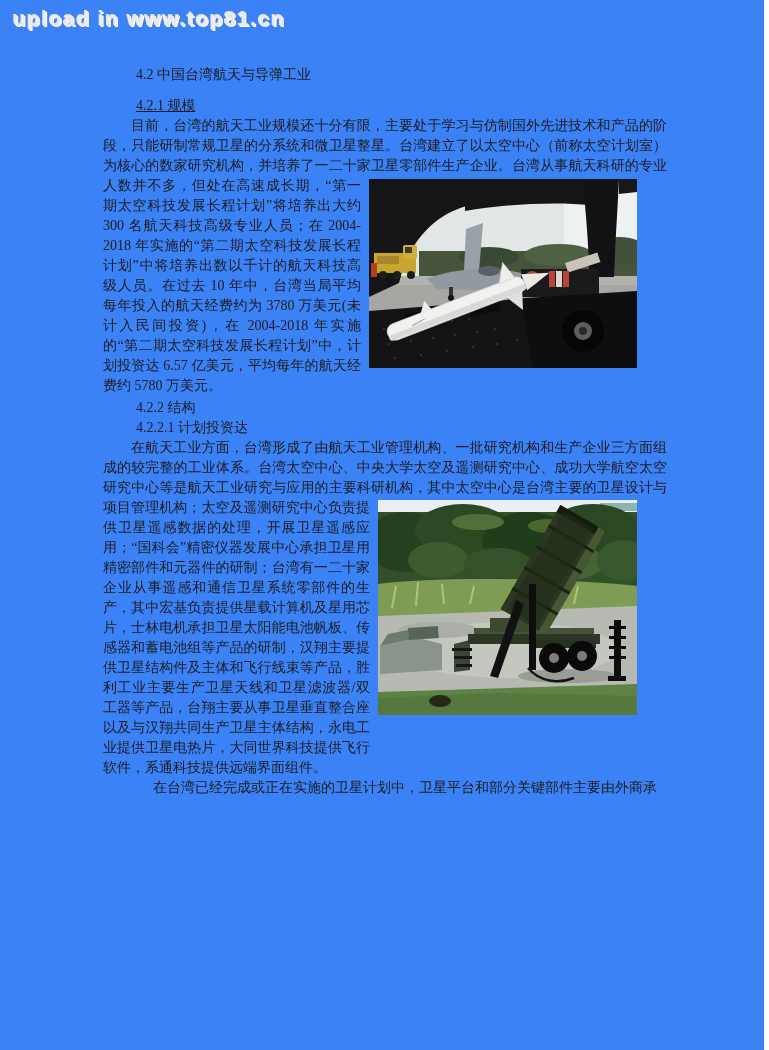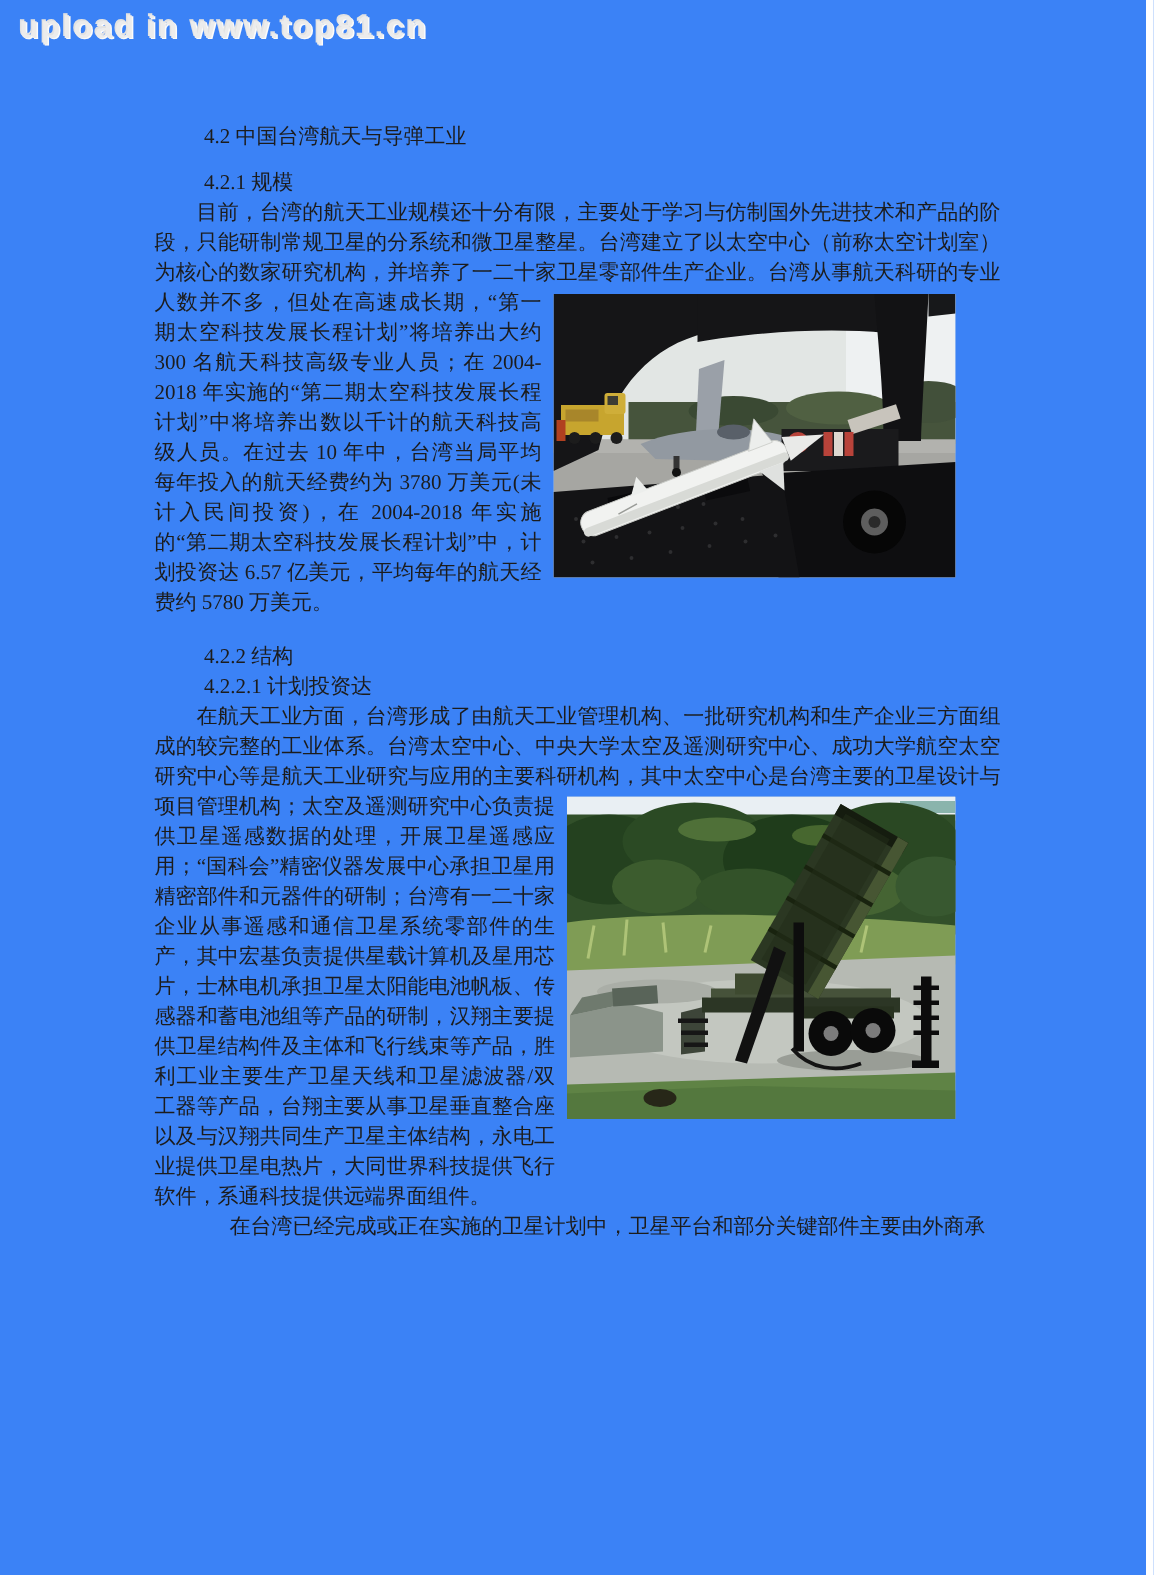--- a/index.html
+++ b/index.html
@@ -9,27 +9,27 @@
     font-family:"Liberation Serif","DejaVu Serif",serif;
   }
   .watermark {
     position:absolute; left:13px; top:7px;
     font-family:"Liberation Sans","DejaVu Sans",sans-serif;
     font-weight:bold; font-size:21px; letter-spacing:1.5px;
     color:#ececec; text-shadow:-1px -1px 0 #e2e2e2, 1px 1px 0 #fbfbfb;
     white-space:nowrap; user-select:none;
   }
   .content {
-    position:absolute; left:103px; top:76px; width:564px;
+    position:absolute; left:103px; top:59px; width:564px;
     font-size:14px; line-height:20px; text-align:justify;
   }
   .heading { text-indent:33px; }
   .h42   { margin-top:6px; }
-  .h421  { margin-top:11px; }
-  .h422  { margin-top:16px; }
+  .h421  { margin-top:11px;text-decoration:underline; }
+  .h422  { margin-top:2px; }
   .h4221 { margin-top:0; }
   p.para { margin:0; text-indent:28px; }
   p.p4   { margin:0; text-indent:50px; }
   .photo { display:block; }
   .photo1 { float:right; width:268px; height:189px; margin:3px 30px 48px 8px; }
   .photo2 { float:right; width:259px; height:215px; margin:2px 30px 50px 8px; }
   .photo svg { display:block; }
 </style>
 </head>
 <body>

